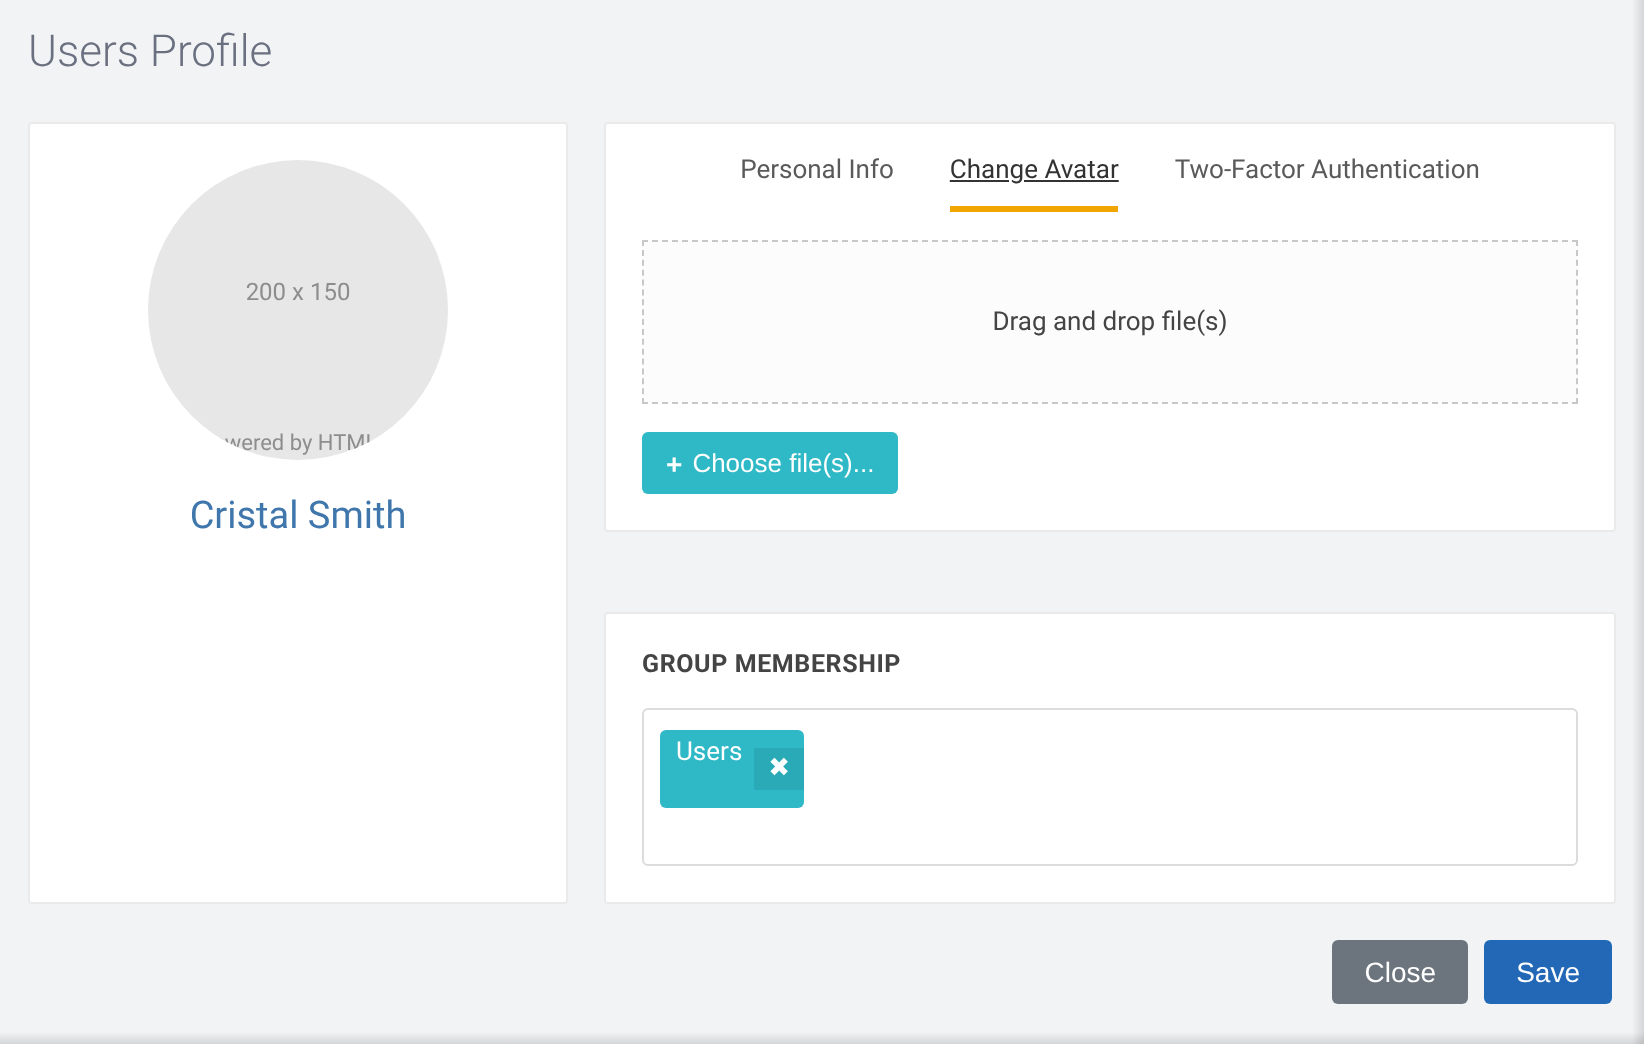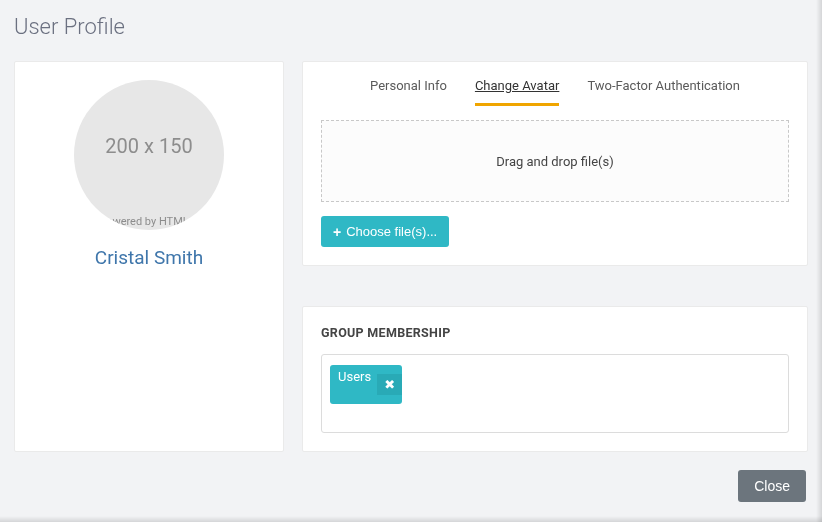--- a/index.html
+++ b/index.html
@@ -43,21 +43,21 @@
       margin: 0 auto 16px auto;
       display: flex;
       flex-direction: column;
       align-items: center;
       justify-content: center;
       color: #9a9a9a;
       font-size: 16px;
       overflow: hidden;
       position: relative;
     }
-    .avatar-dim { font-size: 20px; color: #8d8d8d; margin-bottom: 18px;}
+    .avatar-dim { font-size: 12px; color: #8d8d8d; margin-bottom: 18px;}
     .avatar-sub { font-size: 11px; color: #8d8d8d; position: absolute; bottom: 2px; }
     .user-name {
       font-size: 19px;
       color: #3f76ab;
       font-weight: 400;
     }
     .right-col {
       flex: 1;
       display: flex;
       flex-direction: column;
@@ -158,21 +158,21 @@
     }
     .btn-close { background: #6c757d; }
     .btn-save { background: #2268b7; }
     .shadow-r { position:absolute; top:0; right:0; width:6px; height:100%; background:linear-gradient(to left, rgba(0,0,0,0.12), transparent);}
     .shadow-b { position:absolute; left:0; bottom:0; height:6px; width:100%; background:linear-gradient(to top, rgba(0,0,0,0.12), transparent);}
   </style>
 </head>
 <body>
 
 <div class="container">
-  <h1 class="page-title">User Profile</h1>
+  <h1 class="page-title">Users Profile</h1>
 
   <div class="content-row">
     <div class="left-card">
       <div class="avatar-circle">
         <span class="avatar-dim">200 x 150</span>
         <span class="avatar-sub">Powered by HTML.C</span>
       </div>
       <div class="user-name">Cristal Smith</div>
     </div>
 
@@ -199,16 +199,17 @@
             <span class="tag-label">Users</span>
             <span class="tag-remove">✖</span>
           </span>
         </div>
       </div>
     </div>
   </div>
 
   <div class="footer-btns">
     <button class="btn btn-close">Close</button>
+    <button class="btn btn-save">Save</button>
   </div>
 </div>
 <div class="shadow-r"></div>
 <div class="shadow-b"></div>
 
 </body></html>

